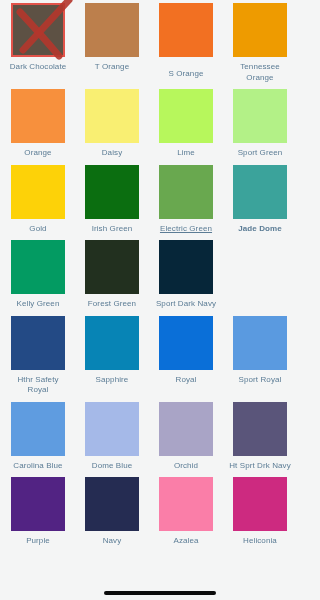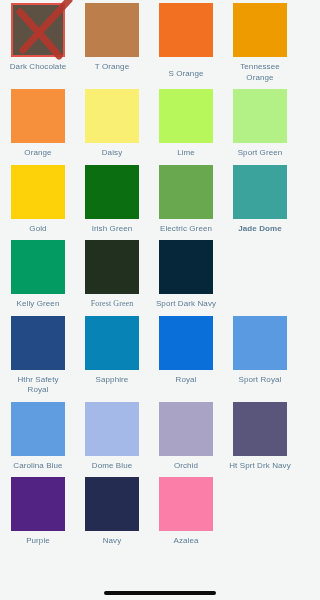--- a/index.html
+++ b/index.html
@@ -133,35 +133,35 @@
       <div class="swatch-cell">
         <span class="swatch-chip" title="Gold" style="background: rgb(253, 210, 8);"></span>
         <div class="swatch-label" style="color: rgb(91, 124, 149);">Gold</div>
       </div>
       <div class="swatch-cell">
         <span class="swatch-chip" title="Irish Green" style="background: rgb(11, 110, 16);"></span>
         <div class="swatch-label" style="color: rgb(91, 124, 149);">Irish Green</div>
       </div>
       <div class="swatch-cell">
         <span class="swatch-chip" title="Electric Green" style="background: rgb(105, 168, 79);"></span>
-        <div class="swatch-label" style="color: rgb(91, 124, 149);">Electric Green</div>
+        <div class="swatch-label" style="color: rgb(91, 124, 149); text-decoration: underline;">Electric Green</div>
       </div>
       <div class="swatch-cell">
         <span class="swatch-chip" title="Jade Dome" style="background: rgb(59, 163, 155);"></span>
         <div class="swatch-label" style="color: rgb(91, 124, 149); font-weight: bold;">Jade Dome</div>
       </div>
     </div>
     <div class="swatch-row">
       <div class="swatch-cell">
         <span class="swatch-chip" title="Kelly Green" style="background: rgb(3, 155, 98);"></span>
         <div class="swatch-label" style="color: rgb(91, 124, 149);">Kelly Green</div>
       </div>
       <div class="swatch-cell">
         <span class="swatch-chip" title="Forest Green" style="background: rgb(34, 48, 31);"></span>
-        <div class="swatch-label" style="color: rgb(91, 124, 149); font-family: Liberation Serif, serif;">Forest Green</div>
+        <div class="swatch-label" style="color: rgb(91, 124, 149);">Forest Green</div>
       </div>
       <div class="swatch-cell">
         <span class="swatch-chip" title="Sport Dark Navy" style="background: rgb(6, 38, 57);"></span>
         <div class="swatch-label" style="color: rgb(91, 124, 149);">Sport Dark Navy</div>
       </div>
     </div>
     <div class="swatch-row">
       <div class="swatch-cell">
         <span class="swatch-chip" title="Hthr Sport Royal" style="background: rgb(35, 74, 133);"></span>
         <div class="swatch-label" style="color: rgb(91, 124, 149);">Hthr Safety Royal</div>
@@ -203,16 +203,20 @@
         <div class="swatch-label" style="color: rgb(91, 124, 149);">Purple</div>
       </div>
       <div class="swatch-cell">
         <span class="swatch-chip" title="Navy" style="background: rgb(37, 44, 82);"></span>
         <div class="swatch-label" style="color: rgb(91, 124, 149);">Navy</div>
       </div>
       <div class="swatch-cell">
         <span class="swatch-chip" title="Azalea" style="background: rgb(250, 126, 168);"></span>
         <div class="swatch-label" style="color: rgb(91, 124, 149);">Azalea</div>
       </div>
+      <div class="swatch-cell">
+        <span class="swatch-chip" title="Heliconia" style="background: rgb(205, 42, 128);"></span>
+        <div class="swatch-label" style="color: rgb(91, 124, 149);">Heliconia</div>
+      </div>
     </div>
   </div>
 
 <div id="home-indicator" style="background: rgb(11, 11, 11);"></div>
 
 </body></html>

